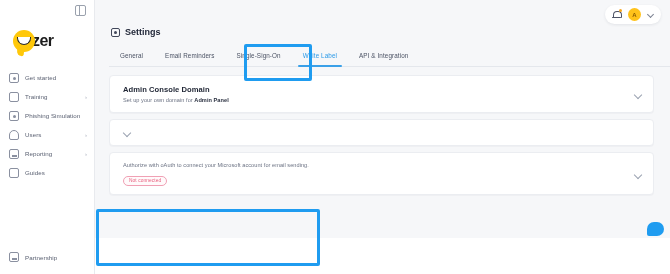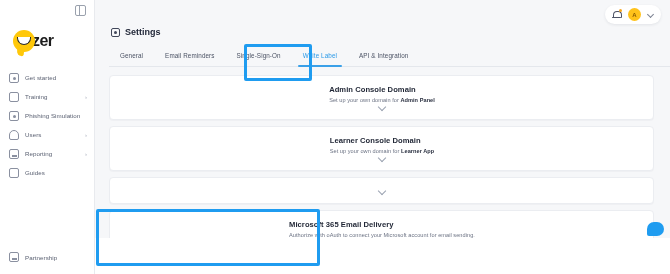--- a/index.html
+++ b/index.html
@@ -125,21 +125,20 @@
   .cards { padding: 8px 16px 0 14px; }
   .card {
     background: #ffffff; border-radius: 4px;
     border: 1px solid #ebedf1;
     box-shadow: 0 1px 1px rgba(22,30,50,0.03);
     margin-bottom: 6px;
     padding: 9px 12px 9px 13px;
     display: flex; align-items: center;
     position: relative;
     cursor: pointer;
-    flex-direction: column;
   }
   .card-body { flex: 1; }
   .card-title {
     font-size: 7.6px; font-weight: 700; color: #1e2433;
     letter-spacing: 0.05px; margin-bottom: 3px;
   }
   .card-sub {
     font-size: 5.6px; color: #6b7283; letter-spacing: 0.05px;
   }
   .card-sub b { color: #2a3040; font-weight: 700; }
@@ -300,35 +299,27 @@
     <div class="cards">
 
       <div class="card">
         <div class="card-body">
           <div class="card-title">Admin Console Domain</div>
           <div class="card-sub"><span>Set up your own domain for </span><b>Admin Panel</b></div>
         </div>
         <div class="chev-down"></div>
       </div>
 
-      <div class="card">
-        <div class="card-body">
-          <div class="card-title">Learner Console Domain</div>
-          <div class="card-sub"><span>Set up your own domain for </span><b>Learner App</b></div>
-        </div>
-        <div class="chev-down"></div>
-      </div>
 
       <div class="card">
         <div class="chev-down"></div>
       </div>
 
       <div class="card tall">
         <div class="card-body">
-          <div class="card-title">Microsoft 365 Email Delivery</div>
           <div class="card-sub"><span>Authorize with oAuth to connect your Microsoft account for email sending.</span><b></b></div>
           <span class="badge">Not connected</span>
         </div>
         <div class="chev-down"></div>
       </div>
 
     </div>
 
     <div class="fab"></div>
   </div>

